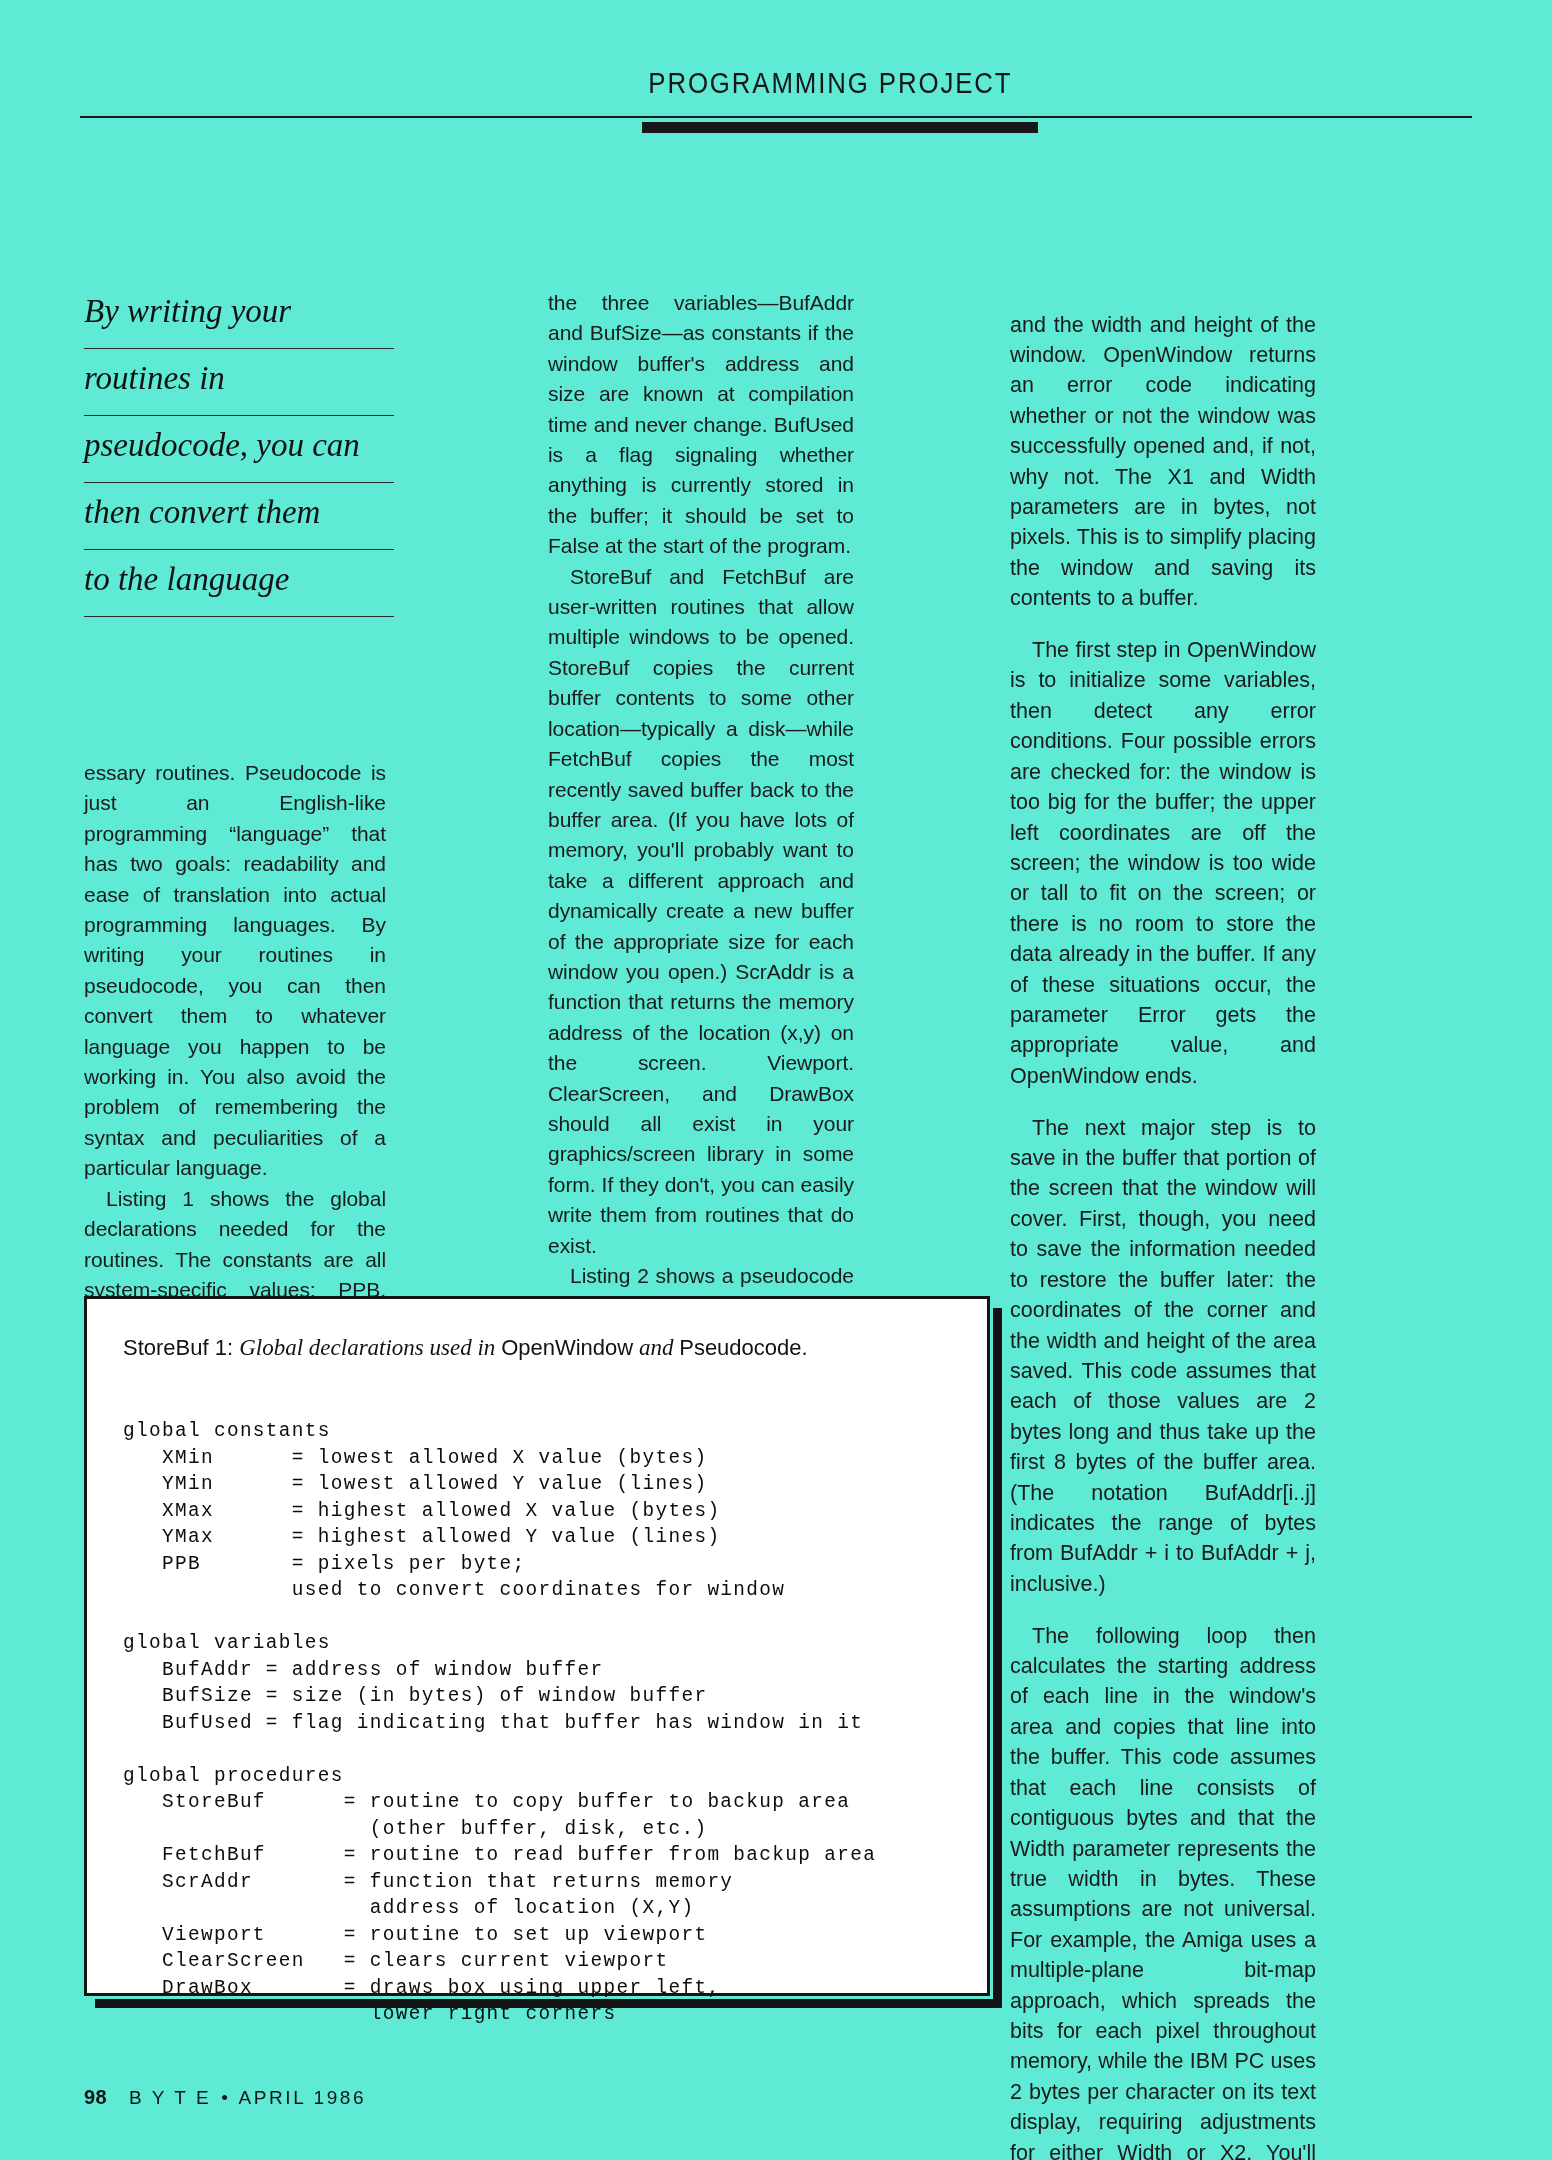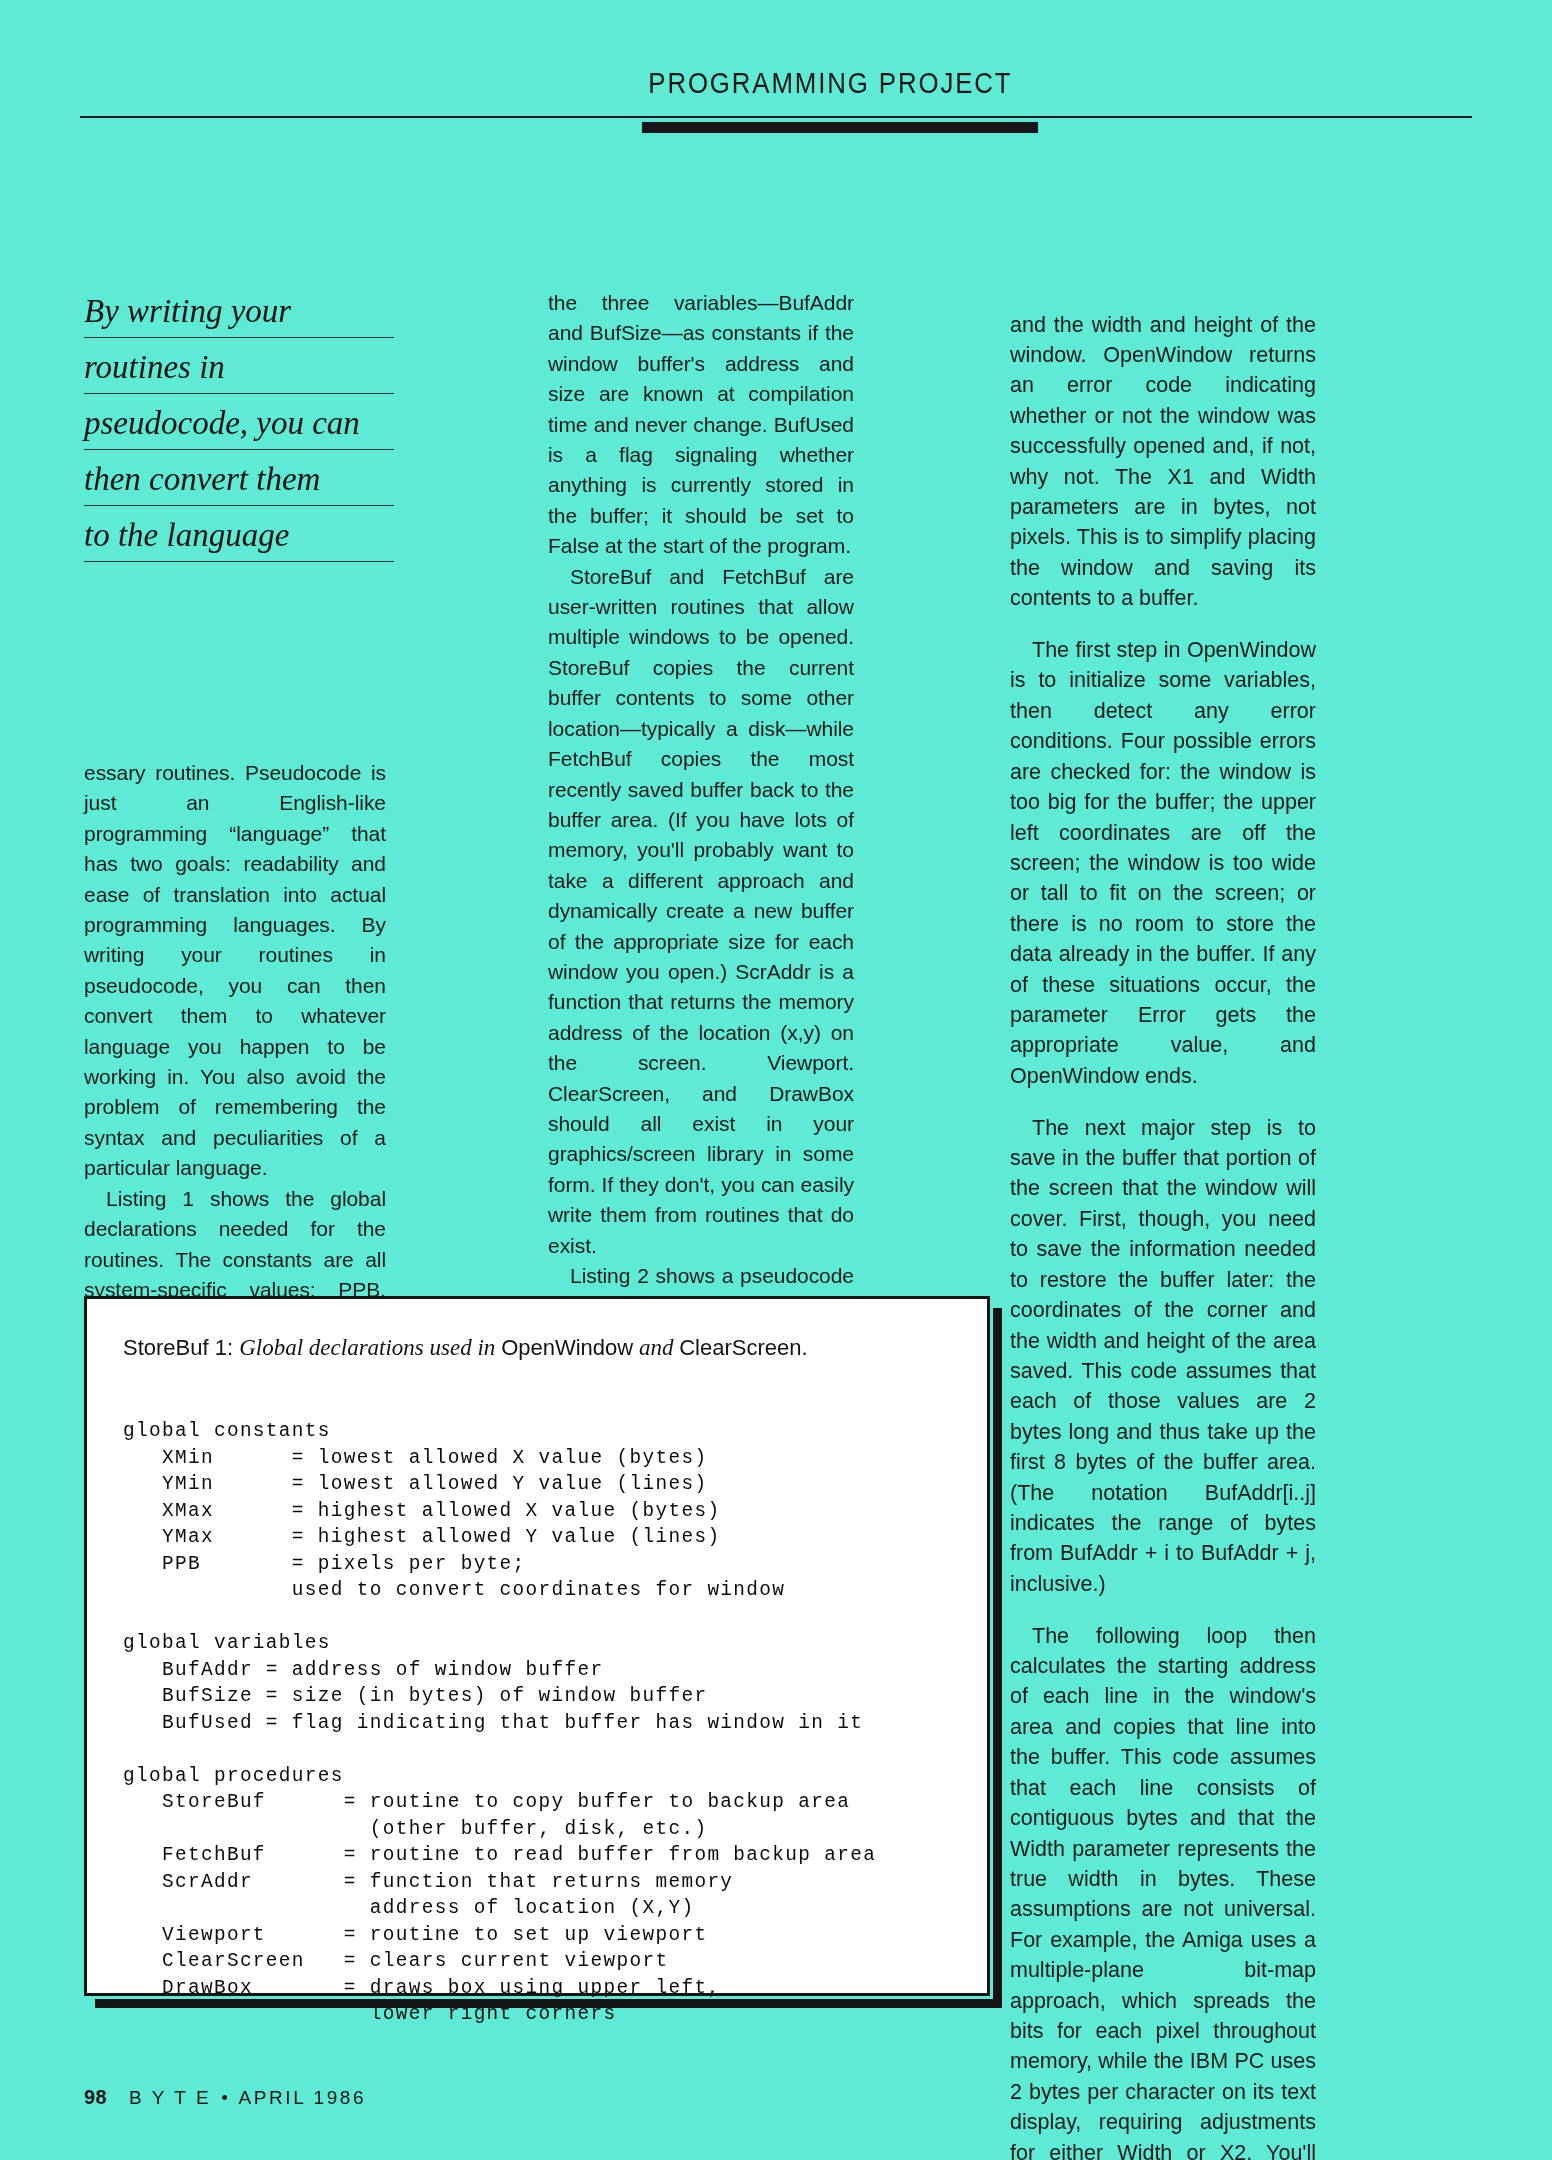--- a/index.html
+++ b/index.html
@@ -86,21 +86,21 @@
     top: 288px;
     width: 310px;
   }
   .pq-line {
     font-family: "Liberation Serif", serif;
     font-style: italic;
     font-size: 33px;
     line-height: 46px;
     color: #121212;
     border-bottom: 1.6px solid #2a2a2a;
-    padding-bottom: 3px;
+    padding-bottom: 14px;
     margin-bottom: 6px;
     white-space: nowrap;
   }
 
   .col-1-body {
     position: absolute;
     left: 84px;
     top: 758px;
     width: 302px;
   }
@@ -223,21 +223,21 @@
     <p>and the width and height of the window. OpenWindow returns an error code indicating whether or not the window was successfully opened and, if not, why not. The X1 and Width parameters are in bytes, not pixels. This is to simplify placing the window and saving its contents to a buffer.</p>
     <p style="text-indent:22px">The first step in OpenWindow is to initialize some variables, then detect any error conditions. Four possible errors are checked for: the window is too big for the buffer; the upper left coordinates are off the screen; the window is too wide or tall to fit on the screen; or there is no room to store the data already in the buffer. If any of these situations occur, the parameter Error gets the appropriate value, and OpenWindow ends.</p>
     <p style="text-indent:22px">The next major step is to save in the buffer that portion of the screen that the window will cover. First, though, you need to save the information needed to restore the buffer later: the coordinates of the corner and the width and height of the area saved. This code assumes that each of those values are 2 bytes long and thus take up the first 8 bytes of the buffer area. (The notation BufAddr[i..j] indicates the range of bytes from BufAddr + i to BufAddr + j, inclusive.)</p>
     <p style="text-indent:22px">The following loop then calculates the starting address of each line in the window's area and copies that line into the buffer. This code assumes that each line consists of contiguous bytes and that the Width parameter represents the true width in bytes. These assumptions are not universal. For example, the Amiga uses a multiple-plane bit-map approach, which spreads the bits for each pixel throughout memory, while the IBM PC uses 2 bytes per character on its text display, requiring adjustments for either Width or X2. You'll need to make the appropriate changes for your environment. Also note that the flag BufUsed is set to True, indicating that the buffer now contains screen data.</p>
 
   </div>
 
   <div class="listing">
     <div class="listing-shadow-r"></div>
     <div class="listing-caption">
-      <span>StoreBuf 1: </span><span class="ital">Global declarations used in </span><span>OpenWindow</span><span class="ital"> and </span><span>ClearScreen.</span>
+      <span>StoreBuf 1: </span><span class="ital">Global declarations used in </span><span>OpenWindow</span><span class="ital"> and </span><span>Pseudocode.</span>
     </div>
     <pre class="code">global constants
    XMin      = lowest allowed X value (bytes)
    YMin      = lowest allowed Y value (lines)
    XMax      = highest allowed X value (bytes)
    YMax      = highest allowed Y value (lines)
    PPB       = pixels per byte;
              used to convert coordinates for window
 
 global variables

